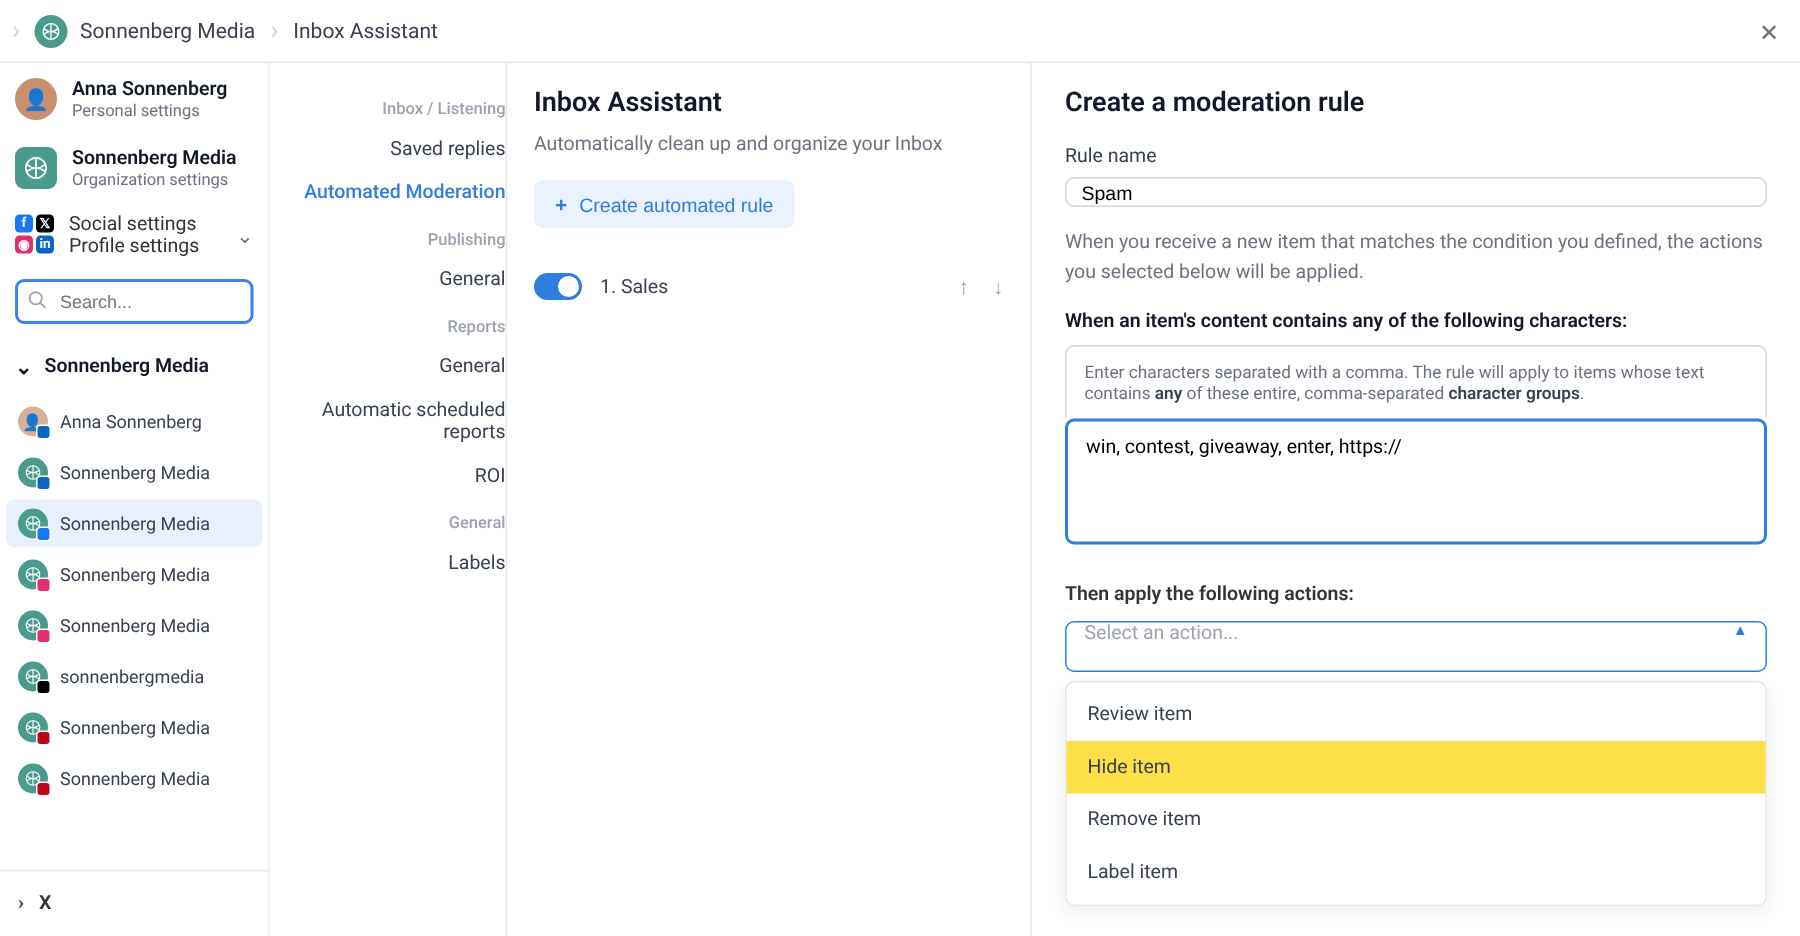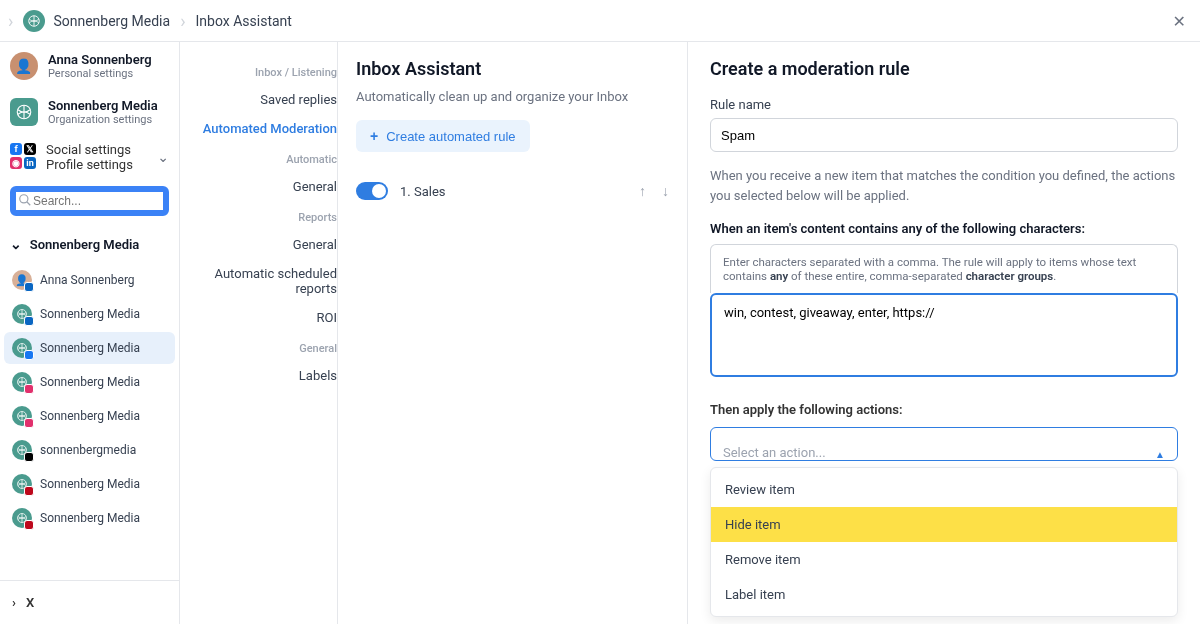--- a/index.html
+++ b/index.html
@@ -30,21 +30,21 @@
 .social-profiles-row { display:flex; align-items:center; padding: 8px 10px; gap: 8px; position:relative; }
 .social-icons-stack { position: relative; width: 28px; height: 28px; }
 .social-icons-stack .si { position:absolute; width:12px; height:12px; border-radius:3px; font-size:9px; display:flex; align-items:center; justify-content:center; color:#fff; font-weight:700; }
 .si.fb { background:#1877f2; top:0; left:0; }
 .si.x  { background:#000; top:0; left:14px; }
 .si.ig { background:#e1306c; top:14px; left:0; }
 .si.in { background:#0a66c2; top:14px; left:14px; }
 .expand-chev { position:absolute; right:10px; color:#6b7280; font-size:14px; }
 
 .search-box { margin: 6px 10px; position: relative; }
-.search-box input { width: 100%; height: 30px; border: 6px solid #3b82f6; border-radius: 6px; padding: 0 10px 0 17px; font-size: 12px; color:#374151; }
+.search-box input { width: 100%; height: 30px; border: 2px solid #3b82f6; border-radius: 6px; padding: 0 10px 0 28px; font-size: 12px; color:#374151; }
 .search-box .sicon { position: absolute; left: 8px; top: 7px; color:#9ca3af; }
 
 .tree-header { display:flex; align-items:center; gap:8px; padding: 14px 10px 10px; font-size:13px; font-weight:600; color:#111827; }
 .tree-header .chev { font-size:14px; }
 
 .profile-list { display:flex; flex-direction:column; gap:2px; padding: 2px 4px; }
 .profile-item { display:flex; align-items:center; gap:8px; padding: 6px 8px; border-radius:6px; font-size:12px; color:#374151; cursor:pointer; }
 .profile-item.active { background:#e7f0fb; }
 .pavatar { width:20px; height:20px; border-radius:50%; background:#4a9b8e; flex-shrink:0; position:relative; display:flex; align-items:center; justify-content:center; }
 .pavatar svg { width:12px; height:12px; stroke:#fff; stroke-width:1.5; fill:none; }
@@ -73,30 +73,30 @@
 
 .rule-row { display:flex; align-items:center; margin-top:30px; gap:12px; }
 .toggle { width:32px; height:18px; background:#2f7de1; border-radius:9px; position:relative; cursor:pointer; }
 .toggle::after { content:''; position:absolute; width:14px; height:14px; background:#fff; border-radius:50%; top:2px; right:2px; }
 .rule-label { font-size:13px; color:#374151; }
 .rule-arrows { margin-left:auto; display:flex; gap:16px; color:#9ca3af; font-size:14px; }
 
 
 .c4-title { font-size:18px; font-weight:600; color:#111827; }
 .field-label { font-size:13px; color:#374151; margin-top:18px; margin-bottom:6px; }
-.text-input { width:100%; height:34px; border:1px solid #d1d5db; border-radius:6px; padding:0 10px; font-size:13px; }
+.text-input { width:100%; height:20px; border:1px solid #d1d5db; border-radius:6px; padding:0 10px; font-size:13px; }
 .helper { font-size:13px; color:#6b7280; line-height:1.5; margin-top:14px; }
 .cond-title { font-size:13px; font-weight:600; color:#111827; margin-top:16px; }
 .hint-box { border:1px solid #d1d5db; border-radius:6px 6px 0 0; border-bottom:none; padding:10px 12px; font-size:11.5px; color:#6b7280; margin-top:8px; }
 .hint-box b { color:#374151; font-weight:600; }
 .textarea { width:100%; min-height:84px; border:2px solid #2f7de1; border-radius:6px; padding:10px 12px; font-size:13px; resize:none; font-family:inherit; }
 
 .action-title { font-size:13px; font-weight:600; margin-top:22px; }
 .dropdown-wrap { position:relative; margin-top:10px; }
-.dropdown { width:100%; height:34px; border:1.5px solid #2f7de1; border-radius:6px; padding:0 12px; display:flex; align-items:flex-end; justify-content:space-between; font-size:13px; color:#9ca3af; cursor:pointer; background:#fff; }
+.dropdown { width:100%; height:34px; border:1.5px solid #2f7de1; border-radius:6px; padding:0 12px; display:flex; align-items:flex-start; justify-content:space-between; font-size:13px; color:#9ca3af; cursor:pointer; background:#fff; }
 .dropdown .caret { color:#2f7de1; font-size:10px; }
 .dropdown-menu { position:absolute; top:40px; left:0; right:0; background:#fff; border:1px solid #e5e7eb; border-radius:6px; box-shadow:0 4px 12px rgba(0,0,0,0.08); padding:4px 0; z-index:10; }
 .dd-item { padding:10px 14px; font-size:13px; color:#374151; cursor:pointer; }
 .dd-item.hover { background:#fde047; }
 </style>
 </head>
 <body>
 
 <div class="topbar">
   <div class="breadcrumb">
@@ -247,21 +247,21 @@
     <div class="bottom-x">
       <span>›</span>
       <span>X</span>
     </div>
   </div>
 
   <div class="col2" id="col2">
       <div class="menu-heading menu-section">Inbox / Listening</div>
       <div class="menu-item menu-section">Saved replies</div>
       <div class="menu-item menu-section active">Automated Moderation</div>
-      <div class="menu-heading menu-section">Automatic</div>
+      <div class="menu-heading menu-section">Publishing</div>
       <div class="menu-item menu-section">General</div>
       <div class="menu-heading menu-section">Reports</div>
       <div class="menu-item menu-section">General</div>
       <div class="menu-item menu-section">Automatic scheduled reports</div>
       <div class="menu-item menu-section">ROI</div>
       <div class="menu-heading menu-section">General</div>
       <div class="menu-item menu-section">Labels</div>
     </div>
 
   <div class="col3">

